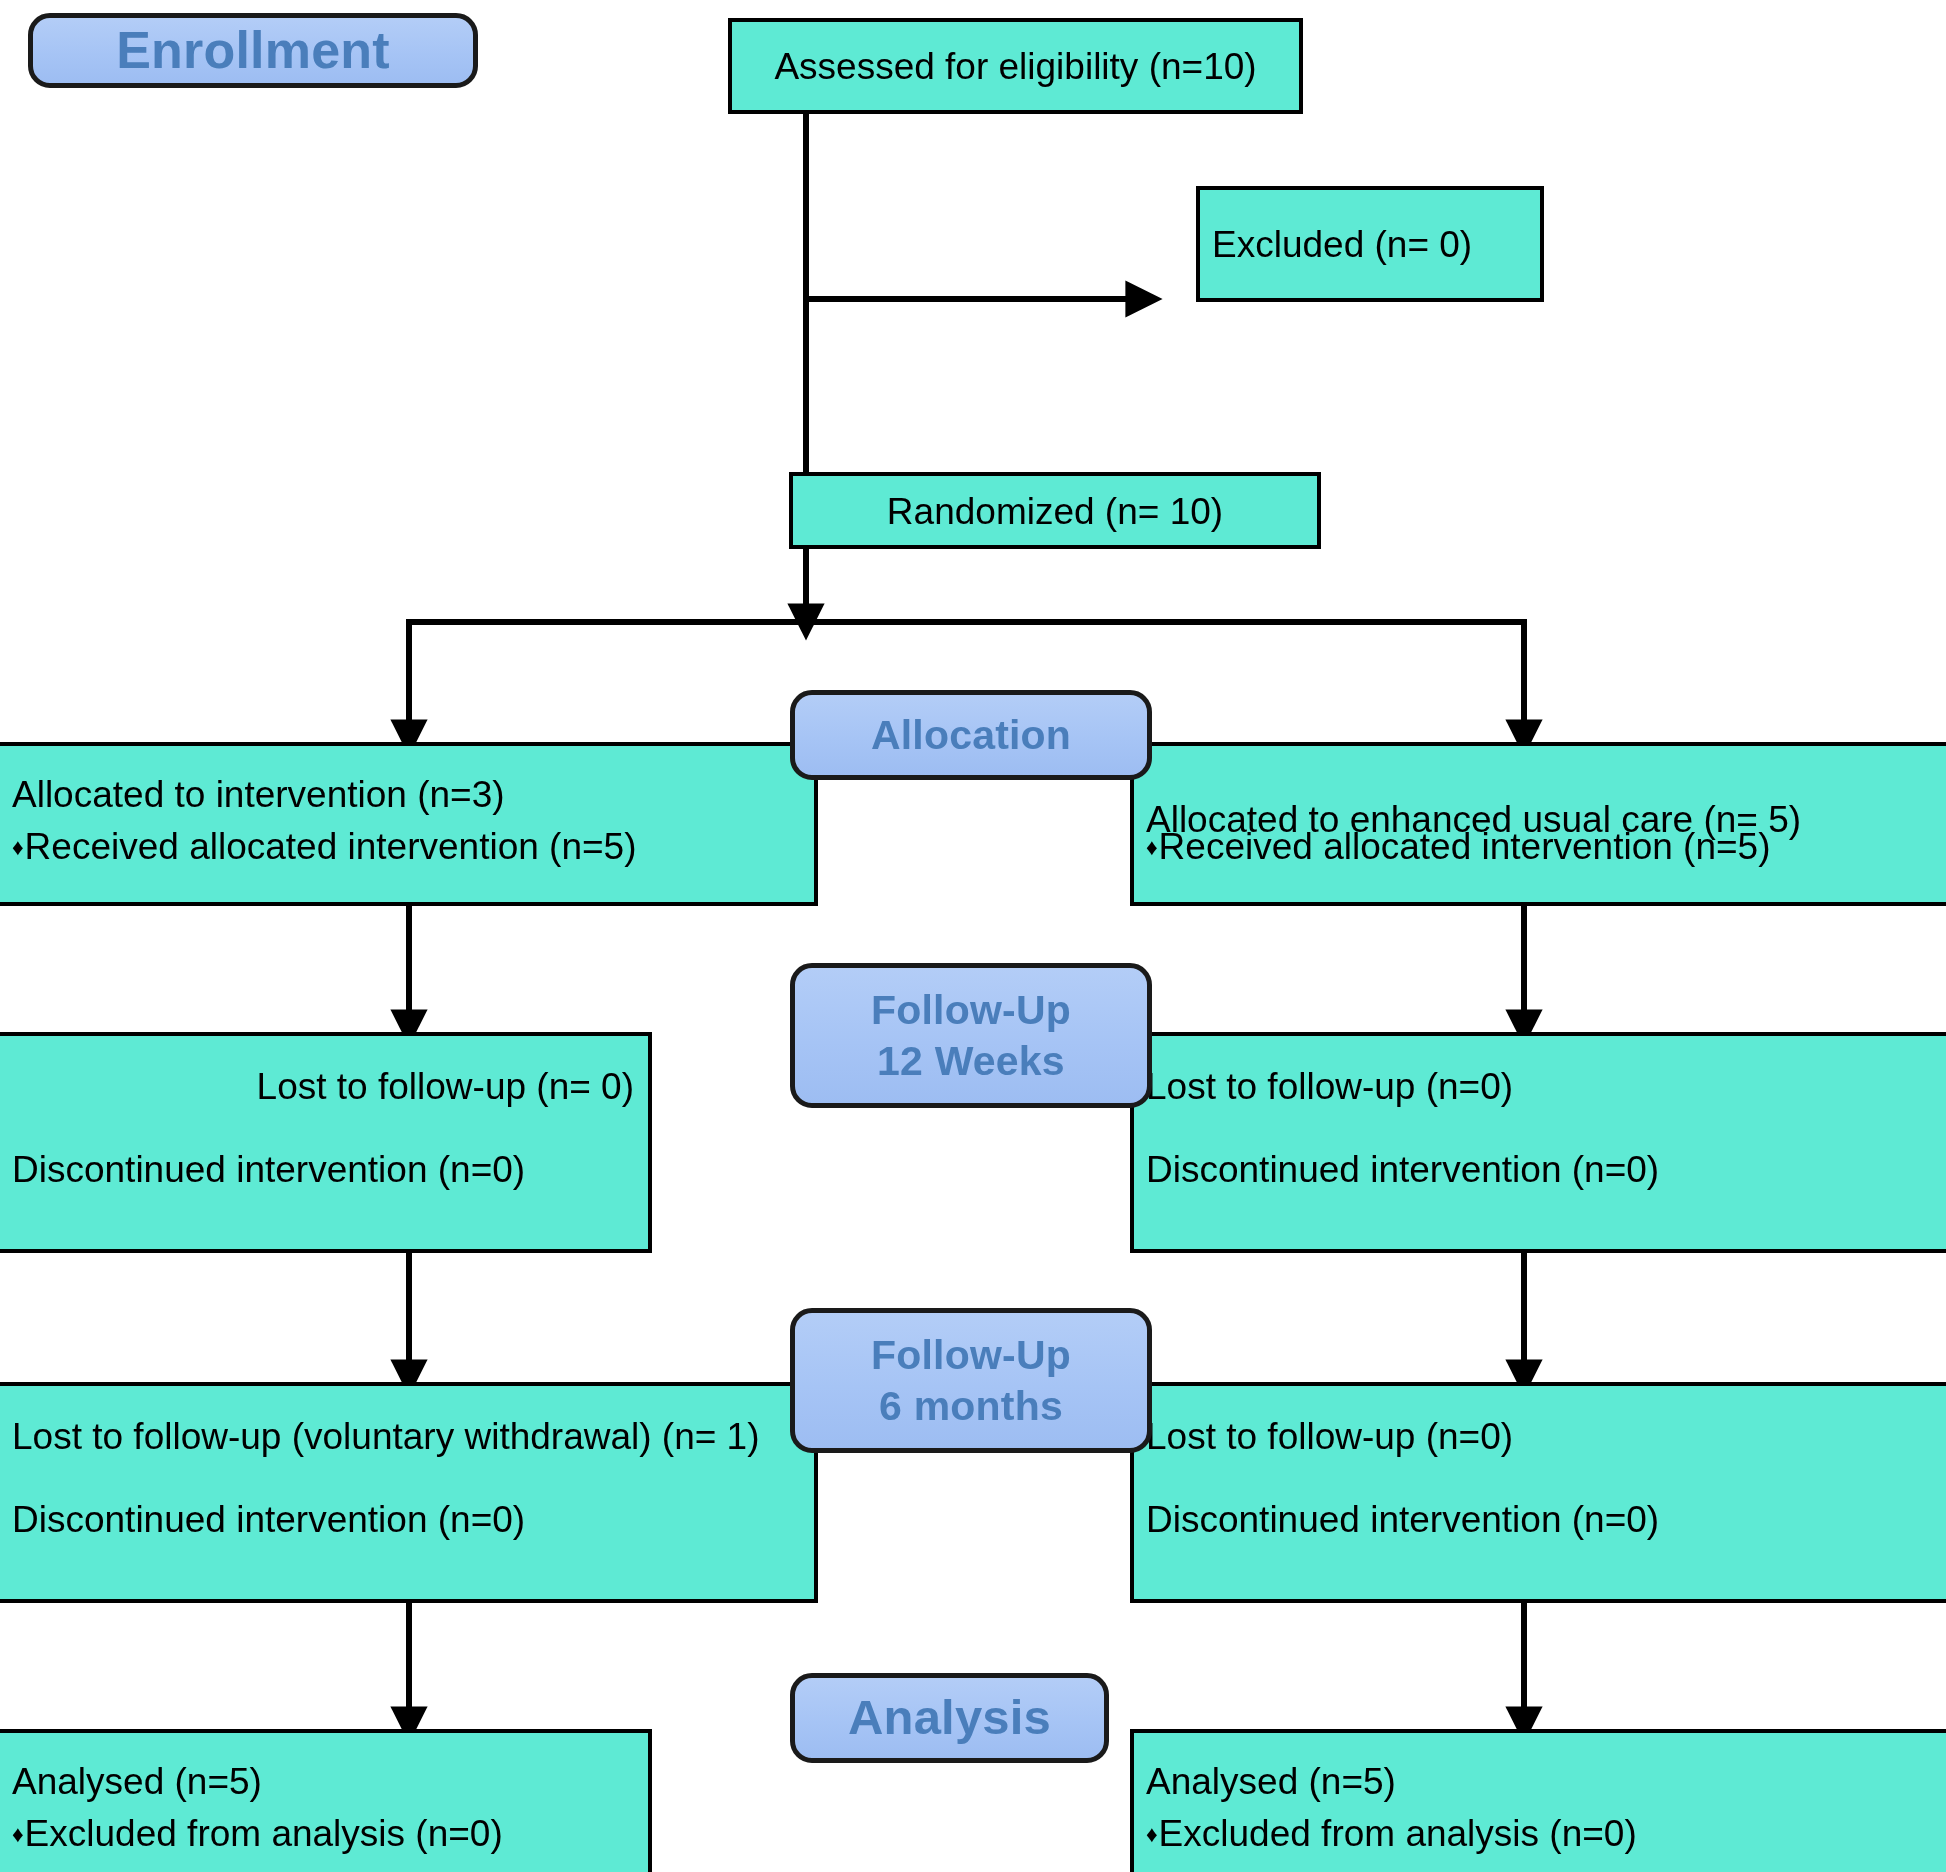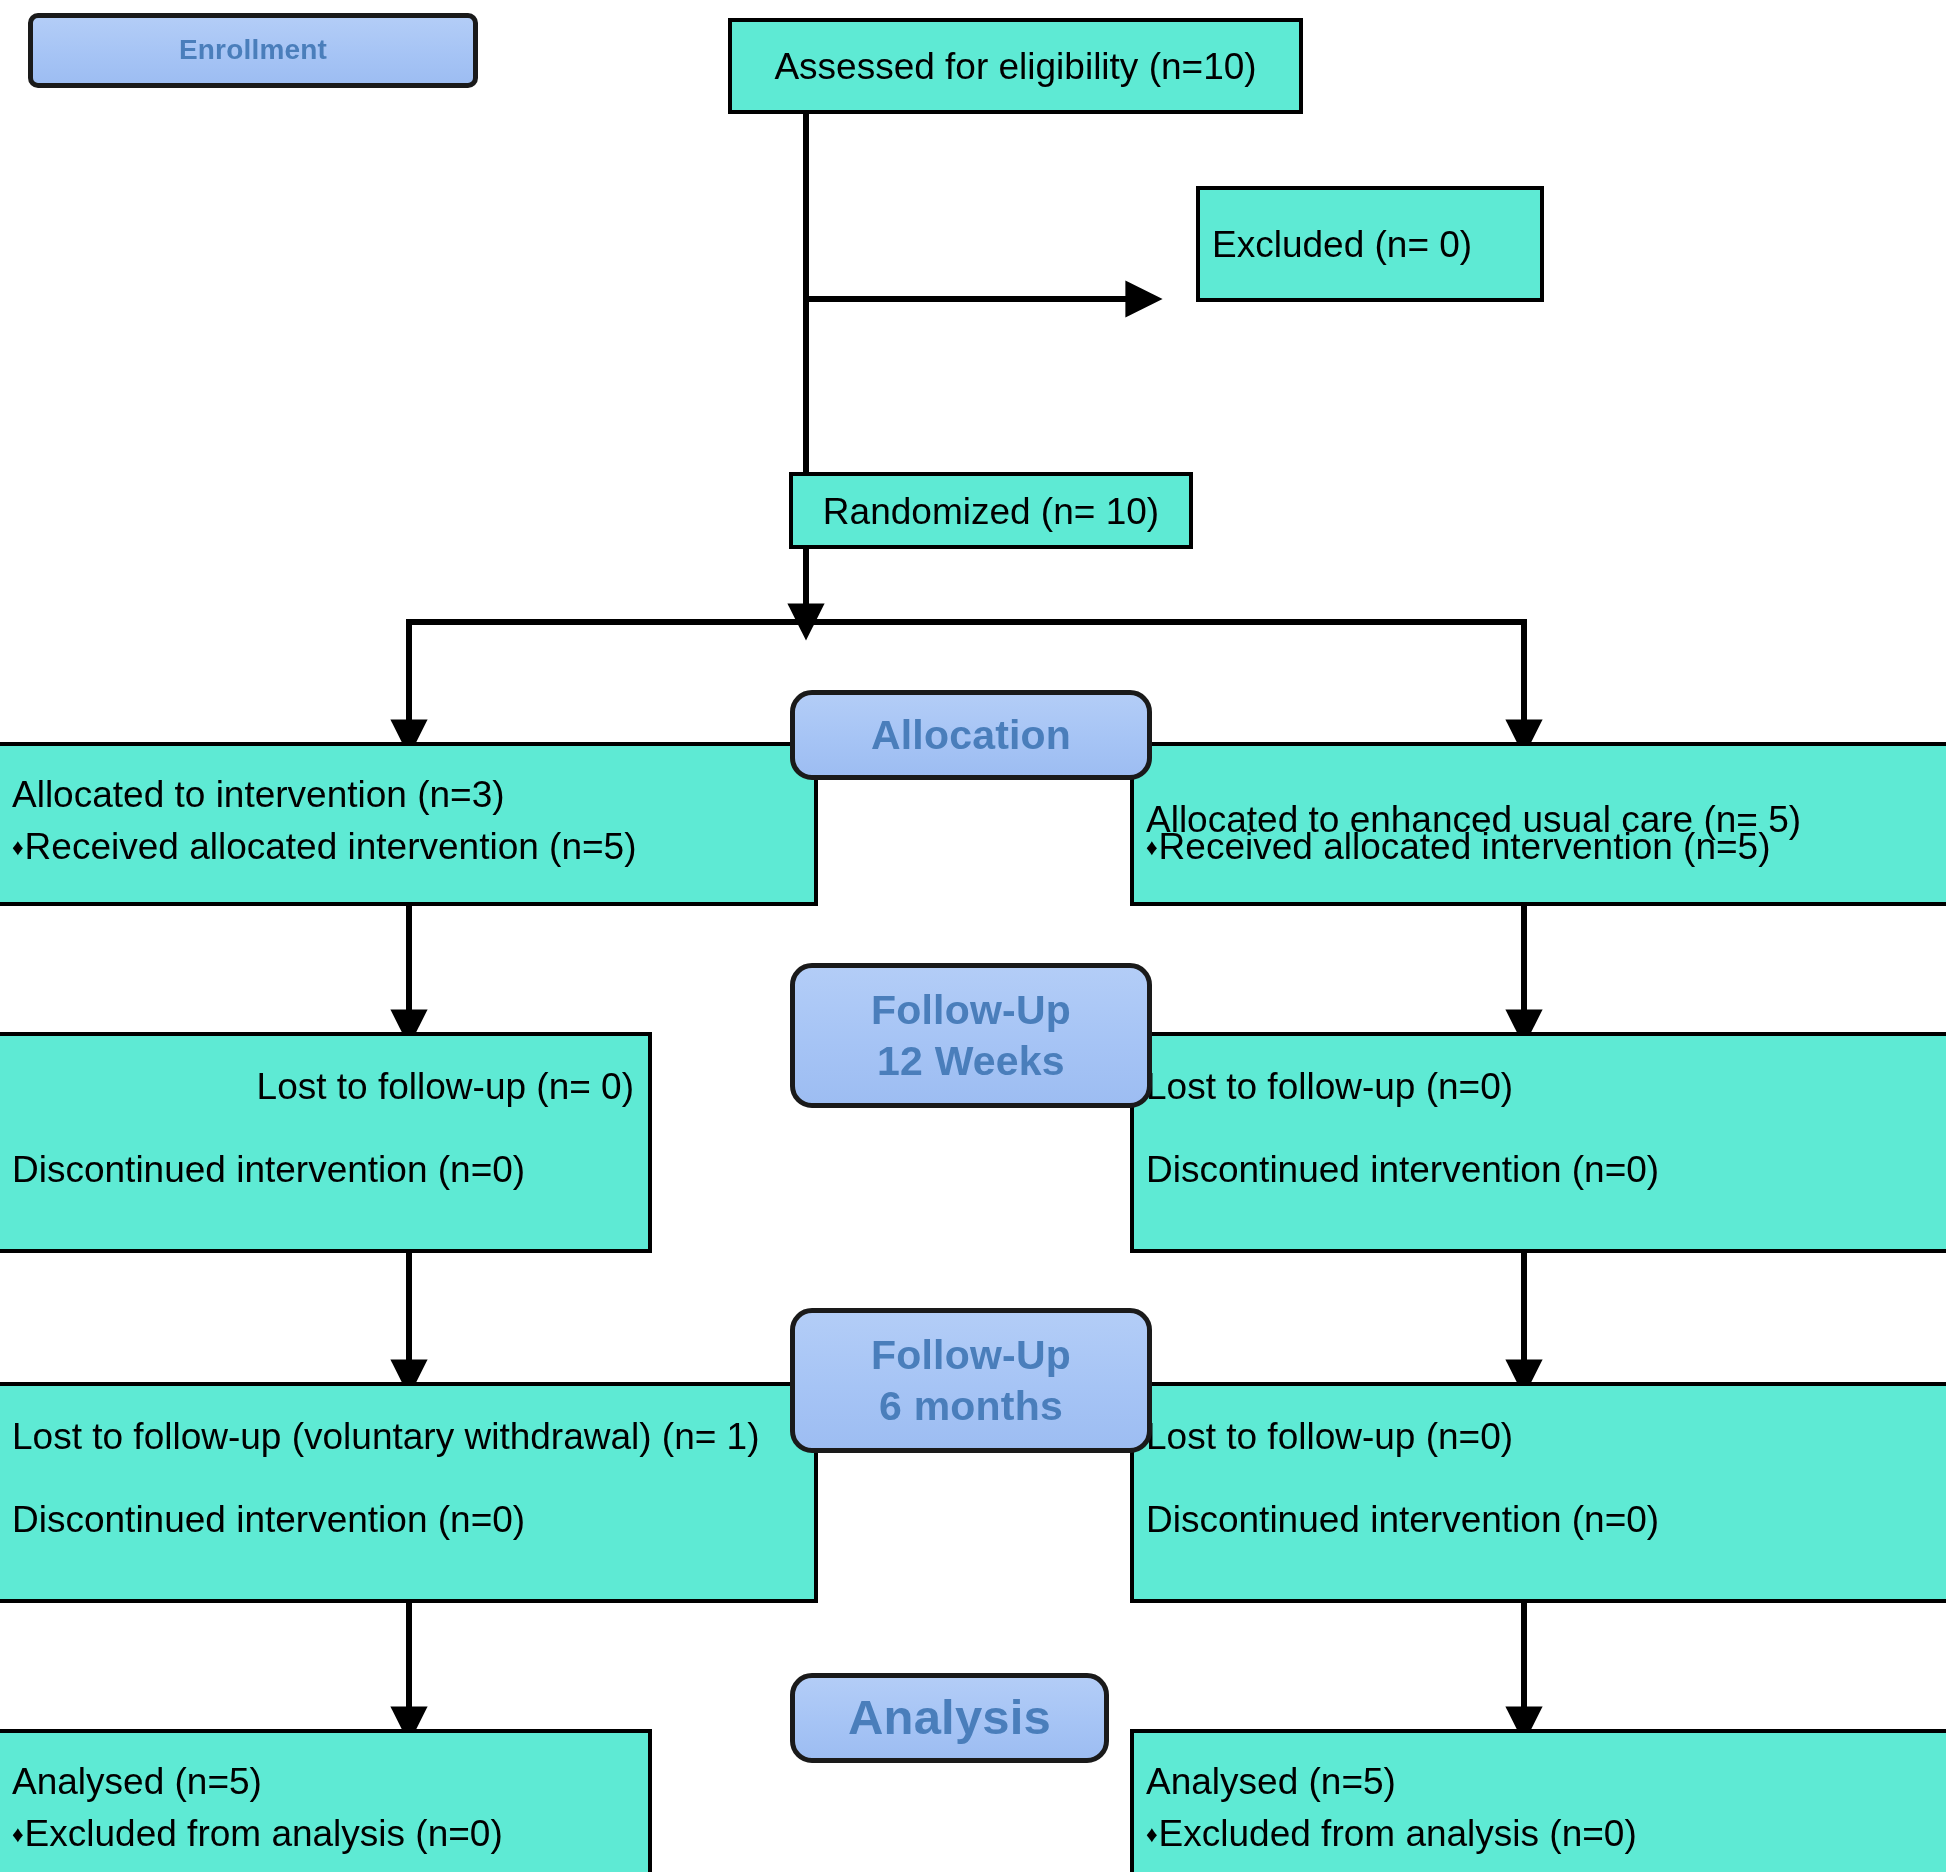--- a/index.html
+++ b/index.html
@@ -108,21 +108,21 @@
   </svg>
 
   <div class="node centered" style="left:728px; top:18px; width:575px; height:96px;">
     <div class="txt" style="top:24px;">Assessed for eligibility (n=10)</div>
   </div>
 
   <div class="node" style="left:1196px; top:186px; width:348px; height:116px;">
     <div class="txt" style="top:34px;">Excluded (n= 0)</div>
   </div>
 
-  <div class="node centered" style="left:789px; top:472px; width:404px; height:77px;">
+  <div class="node centered" style="left:789px; top:472px; width:532px; height:77px;">
     <div class="txt" style="top:15px;">Randomized (n= 10)</div>
   </div>
 
   <div class="node" style="left:-4px; top:742px; width:822px; height:164px;">
     <div class="txt" style="top:28px;">Allocated to intervention (n=3)</div>
     <div class="txt bullet-line" style="top:80px;"><span class="dia">♦</span><span>Received allocated intervention (n=5)</span></div>
   </div>
 
   <div class="node" style="left:1130px; top:742px; width:820px; height:164px;">
     <div class="txt" style="top:28px;margin-top:25px;">Allocated to enhanced usual care (n= 5)</div>
@@ -152,21 +152,21 @@
   <div class="node" style="left:-4px; top:1729px; width:656px; height:165px;">
     <div class="txt" style="top:28px;">Analysed (n=5)</div>
     <div class="txt bullet-line" style="top:80px;"><span class="dia">♦</span><span>Excluded from analysis (n=0)</span></div>
   </div>
 
   <div class="node" style="left:1130px; top:1729px; width:820px; height:165px;">
     <div class="txt" style="top:28px;">Analysed (n=5)</div>
     <div class="txt bullet-line" style="top:80px;"><span class="dia">♦</span><span>Excluded from analysis (n=0)</span></div>
   </div>
 
-  <div class="stage-badge" style="left:28px; top:13px; width:450px; height:75px; font-size:28px;border-radius:10px;">
+  <div class="stage-badge" style="left:28px; top:13px; width:450px; height:75px; font-size:52px;">
     <span class="bl">Enrollment</span>
   </div>
 
   <div class="stage-badge" style="left:790px; top:690px; width:362px; height:90px; font-size:41px;text-align:center;">
     <span class="bl">Allocation</span>
   </div>
 
   <div class="stage-badge" style="left:790px; top:963px; width:362px; height:145px; font-size:41px;">
     <span class="bl">Follow-Up</span>
     <span class="bl">12 Weeks</span>

